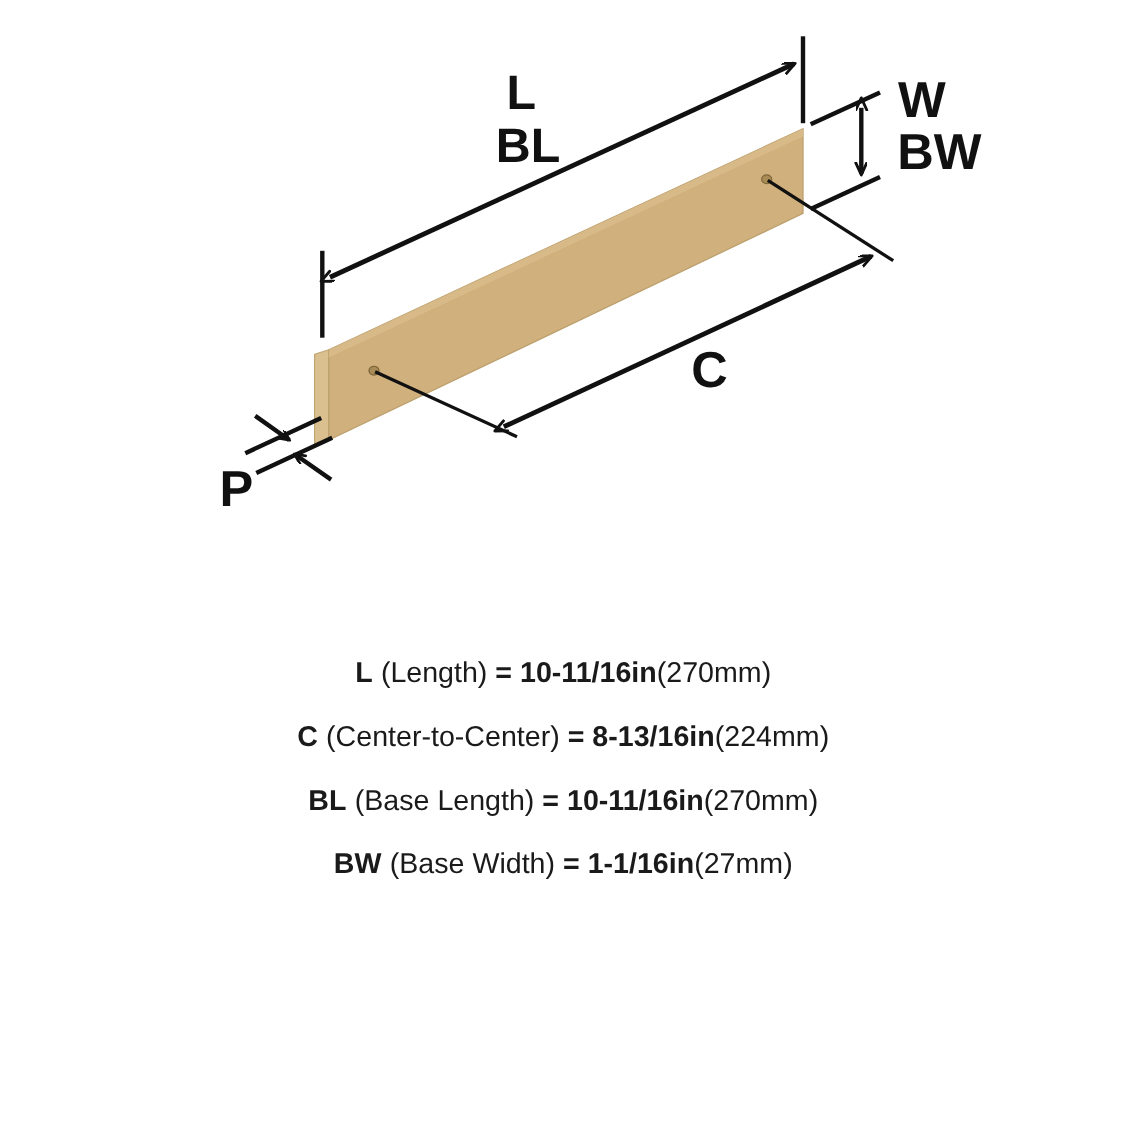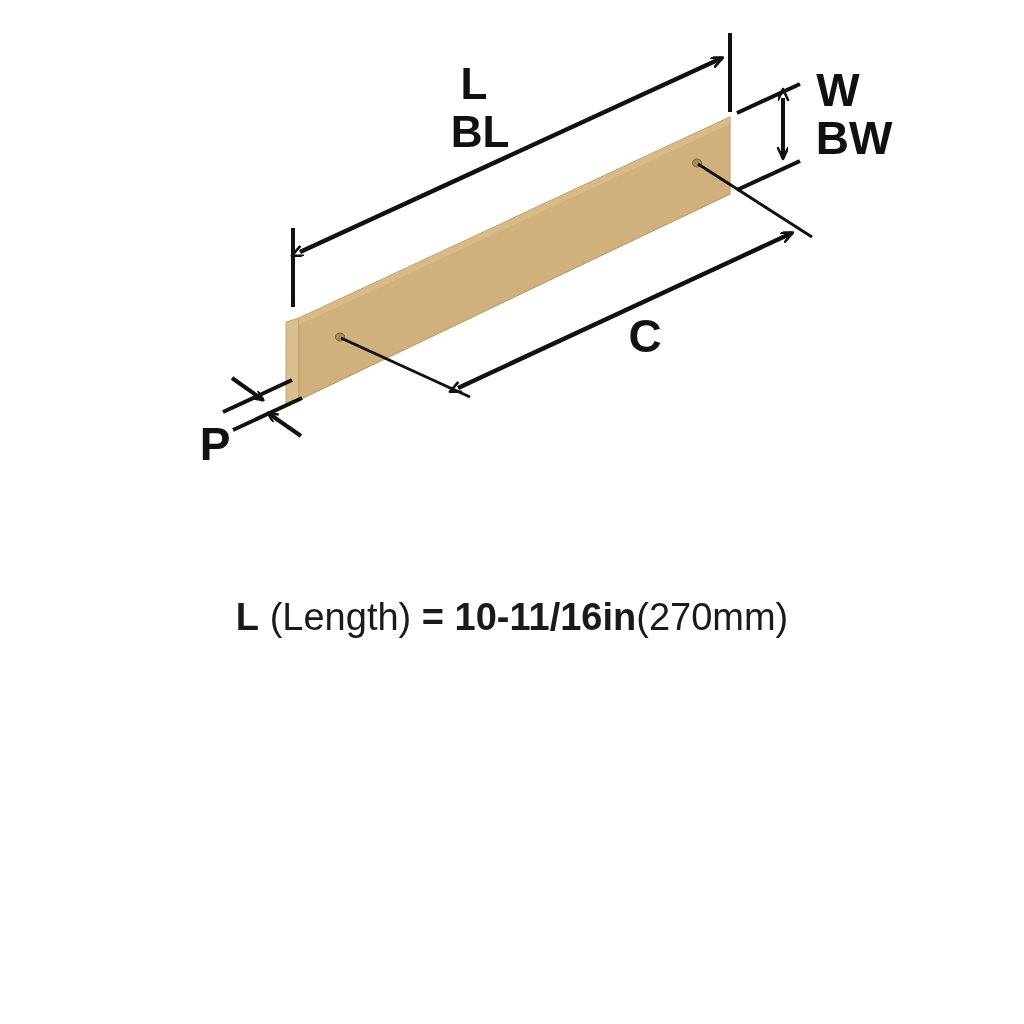--- a/index.html
+++ b/index.html
@@ -50,21 +50,21 @@
     flex-direction: column;
     align-items: center;
     justify-content: flex-start;
   }
   .legend-row {
     display: block;
     white-space: nowrap;
     text-align: center;
     line-height: 1.0;
     height: 58px;
-    font-size: 38px;
+    font-size: 26px;
     color: #1a1a1a;
   }
   .legend-row > span {
     display: inline;
     vertical-align: baseline;
   }
   .key {
     font-weight: 700;
     letter-spacing: 0.2px;
   }
@@ -162,17 +162,26 @@
   </div>
 
   <div id="legend">
 
     <div class="legend-row">
       <span class="key">L</span><span class="sp"> </span><span class="name">(Length)</span><span class="sp"> </span><span class="eq">=</span><span class="sp"> </span><span class="value">10-11/16in</span><span class="metric">(270mm)</span>
     </div>
 
 
 
+    <div class="legend-row">
+      <span class="key">C</span><span class="sp"> </span><span class="name">(Center-to-Center)</span><span class="sp"> </span><span class="eq">=</span><span class="sp"> </span><span class="value">8-13/16in</span><span class="metric">(224mm)</span>
+    </div>
 
+    <div class="legend-row">
+      <span class="key">BL</span><span class="sp"> </span><span class="name">(Base Length)</span><span class="sp"> </span><span class="eq">=</span><span class="sp"> </span><span class="value">10-11/16in</span><span class="metric">(270mm)</span>
+    </div>
 
+    <div class="legend-row">
+      <span class="key">BW</span><span class="sp"> </span><span class="name">(Base Width)</span><span class="sp"> </span><span class="eq">=</span><span class="sp"> </span><span class="value">1-1/16in</span><span class="metric">(27mm)</span>
+    </div>
 
   </div>
 </div>
 
 </body></html>

